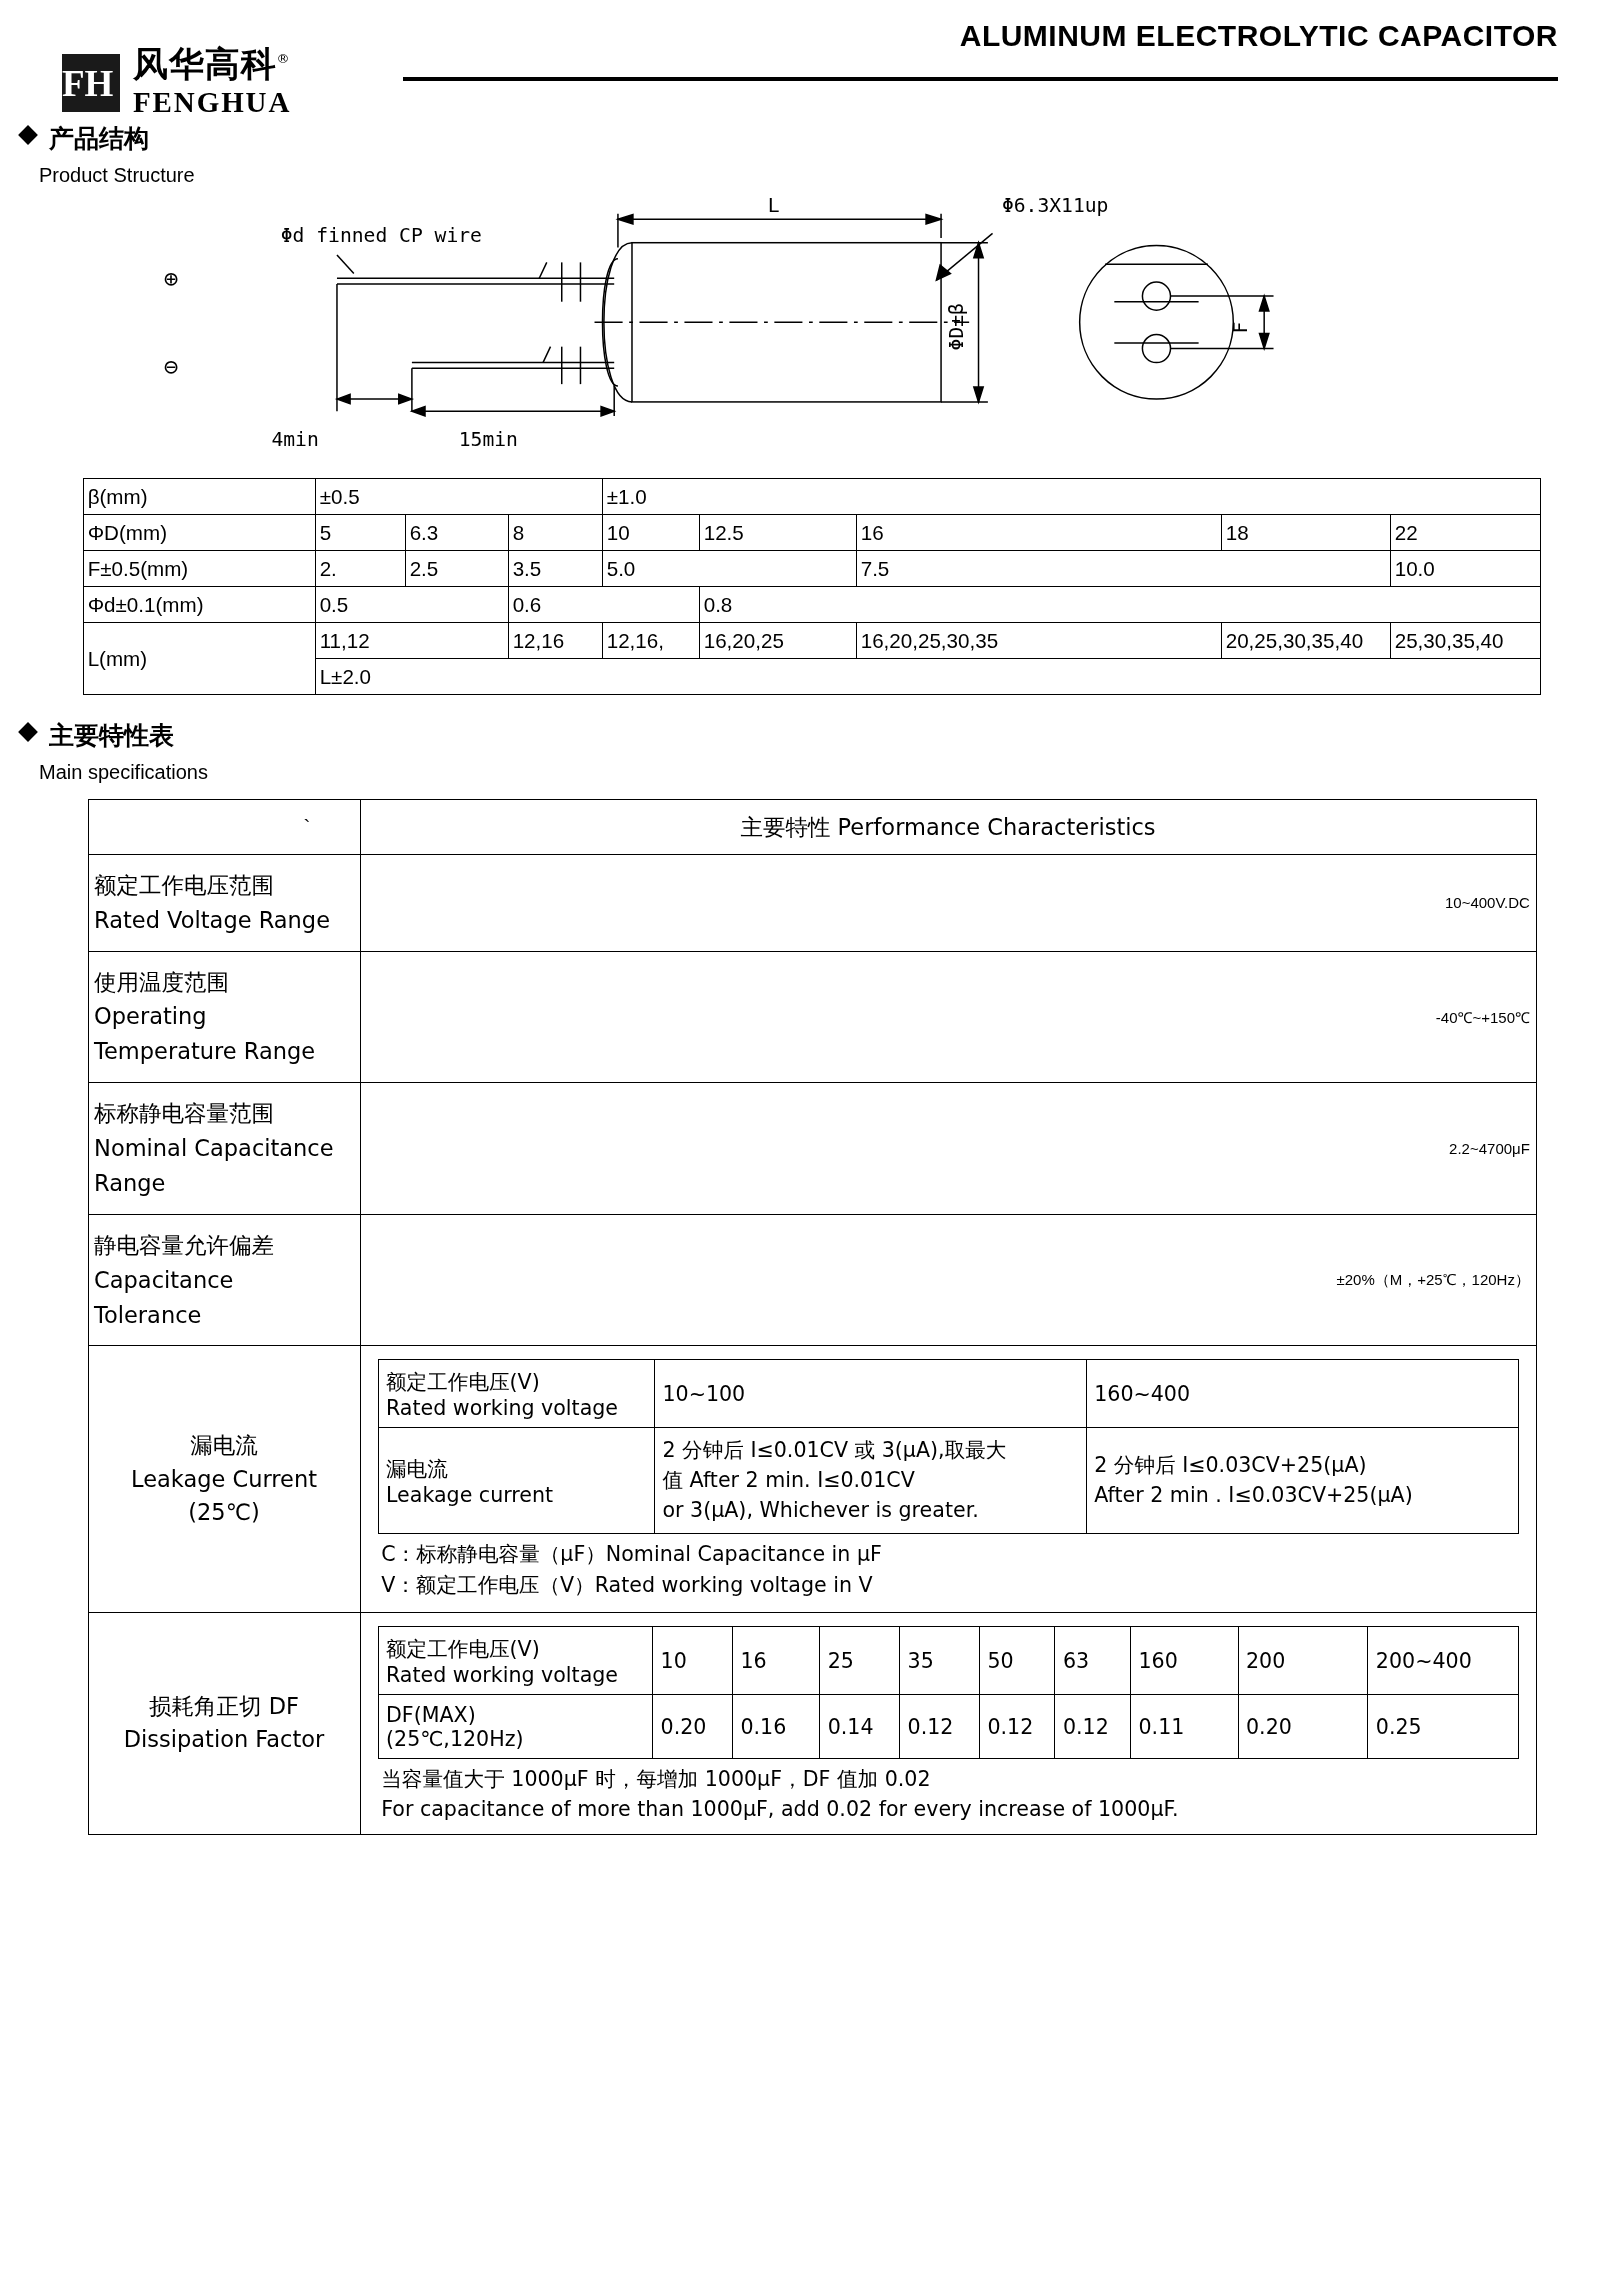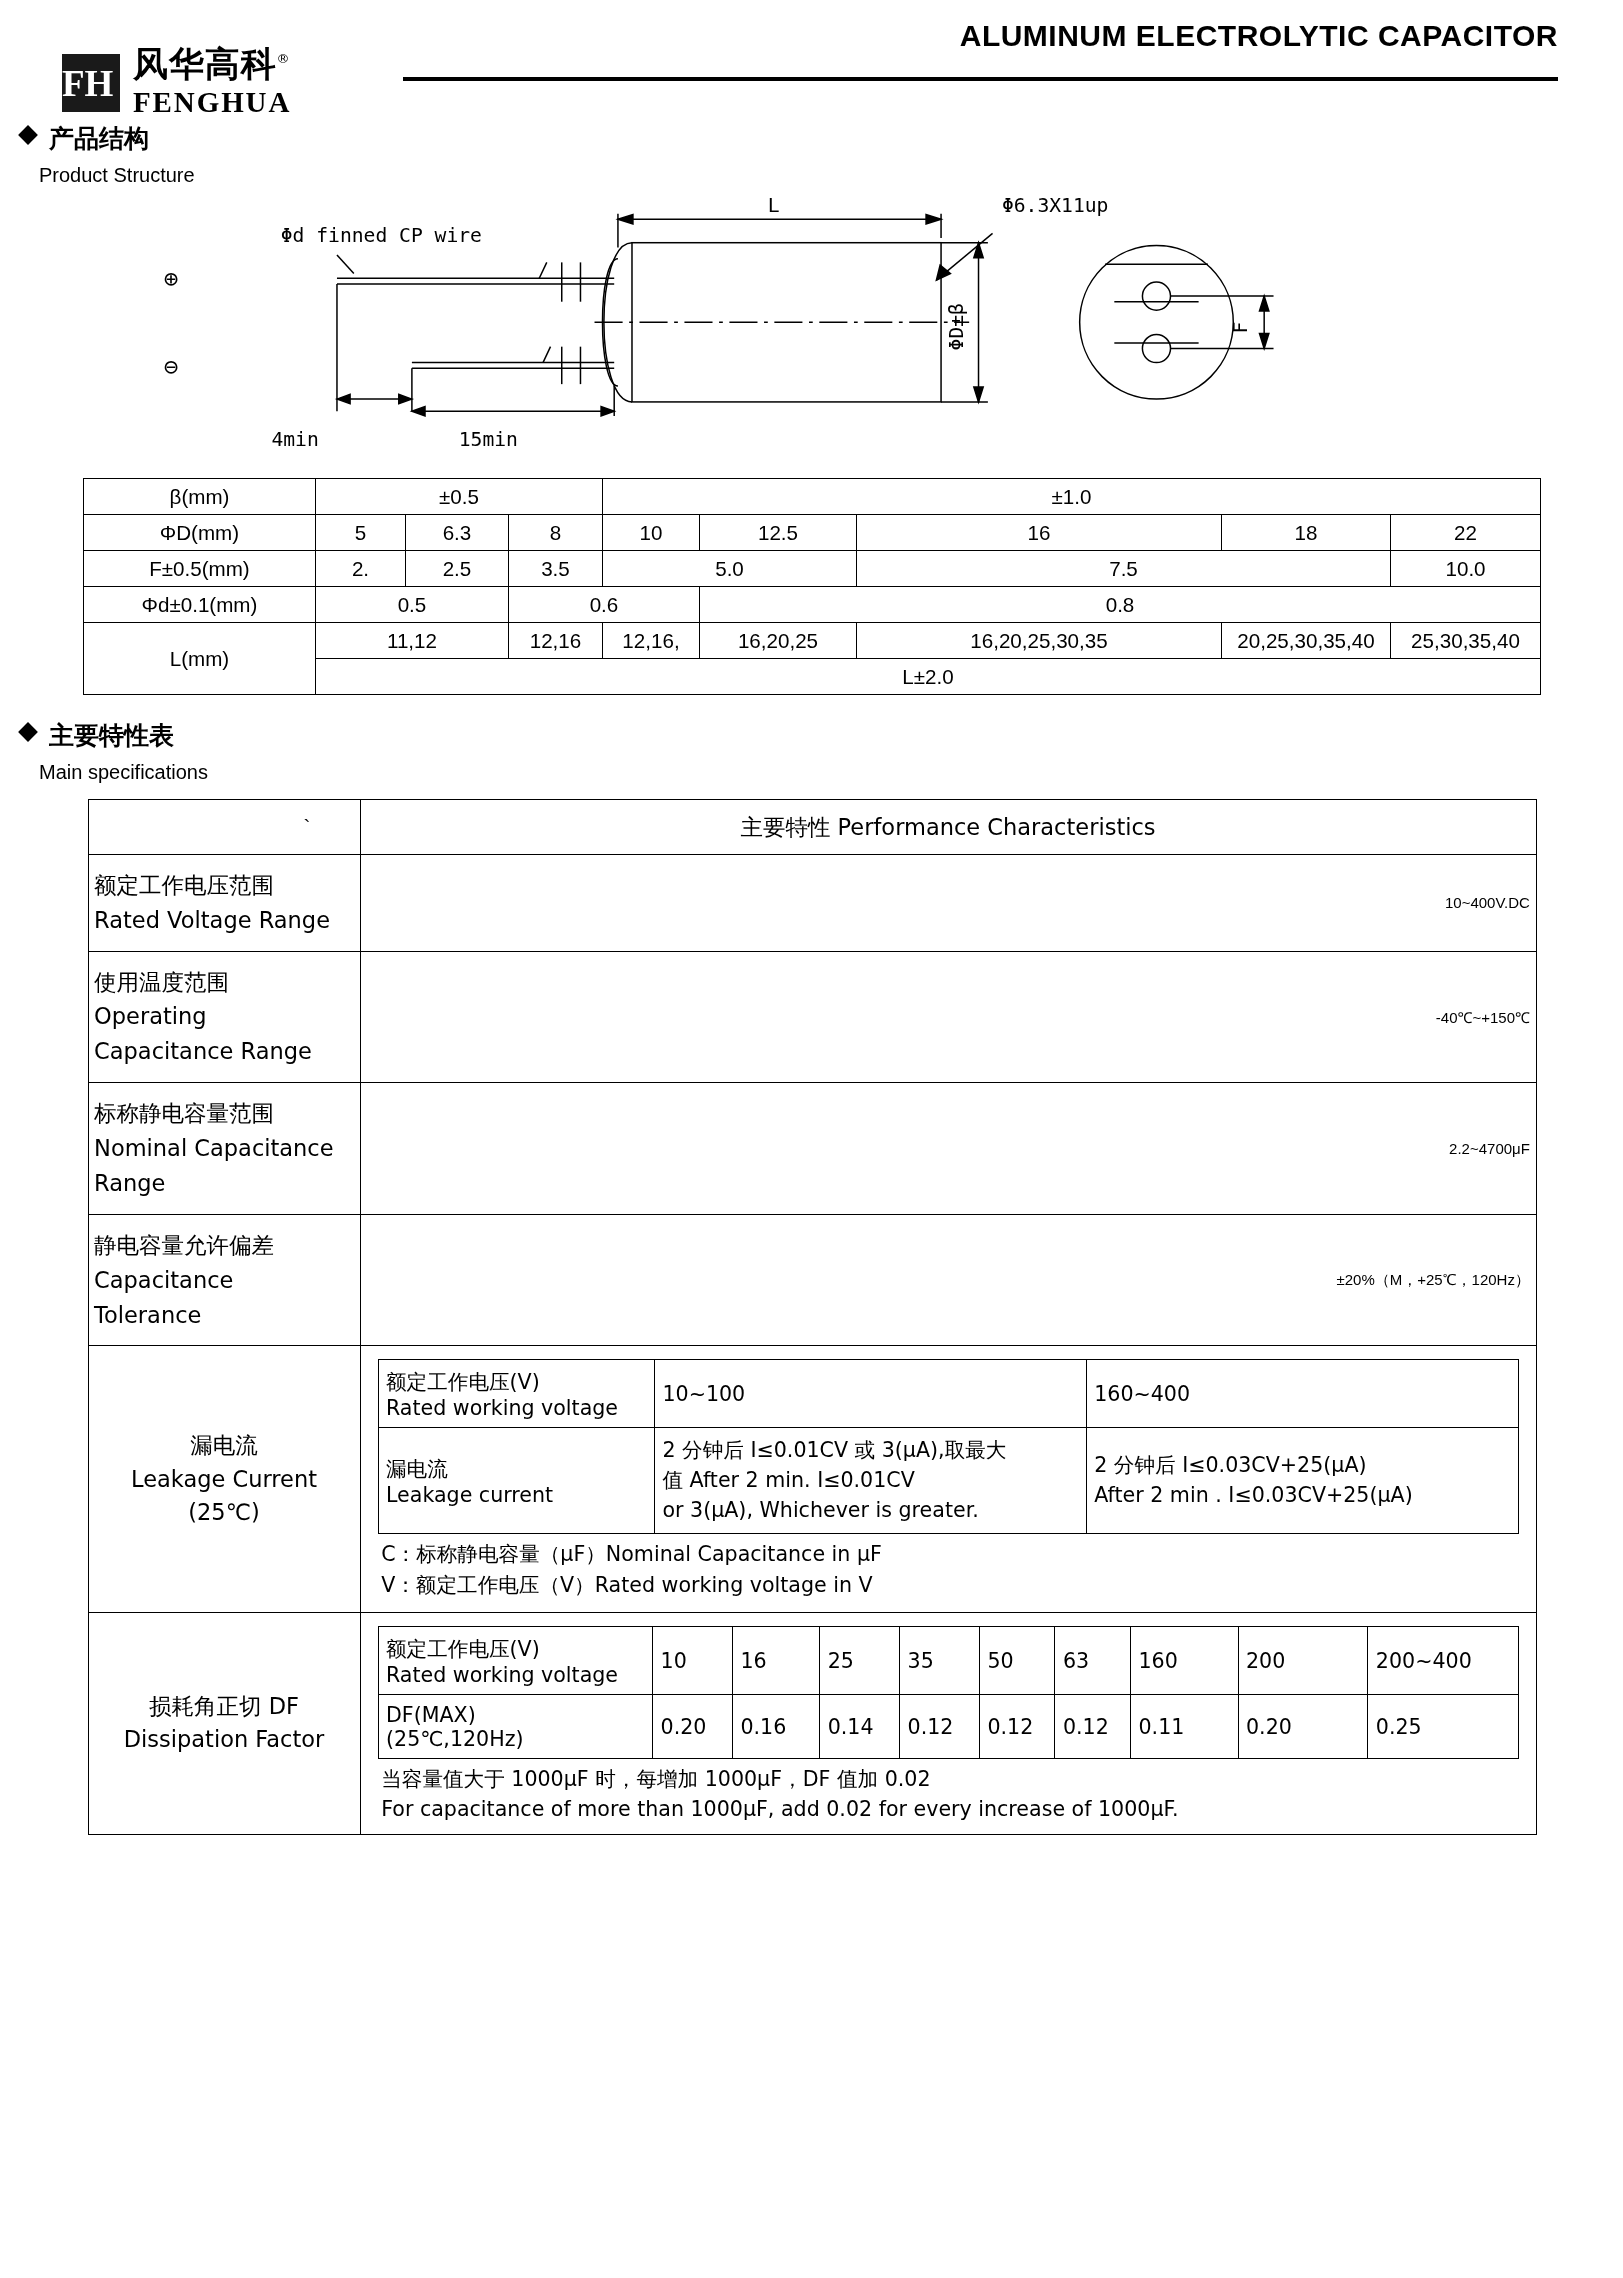--- a/index.html
+++ b/index.html
@@ -56,21 +56,21 @@
   
   .drawing { position: relative; height: 272px; margin-top: 3.7px; }
   .drawing svg { position: absolute; left: 56px; top: 0; }
 
   
   table { border-collapse: collapse; }
   .dim-table {
     width: 1412px; margin: 15px auto 0 auto; table-layout: fixed;
   }
   .dim-table td {
-    border: 1.9px solid #000; text-align: center; font-size: 20.6px; height: 36px;
+    border: 1.9px solid #000; font-size: 20.6px; height: 36px;
     padding: 1.9px 3.7px; font-family: "Liberation Sans", sans-serif;
   }
   .dim-table td.lbl { font-size: 20.6px; }
   .beta { font-family: "DejaVu Sans", sans-serif; }
 
   .spec-table {
     width: 1448px; margin: 15px auto 0 auto; table-layout: fixed;
   }
   .spec-table > tbody > tr > td {
     border: 1.9px solid #000; padding: 0;
@@ -303,21 +303,21 @@
           <div>额定工作电压范围</div>
           <div>Rated Voltage Range</div>
         </td>
         <td class="rowval">10~400V.DC</td>
       </tr>
 
       <tr>
         <td class="rowhead">
           <div>使用温度范围</div>
           <div>Operating</div>
-          <div>Capacitance Range</div>
+          <div>Temperature Range</div>
         </td>
         <td class="rowval">-40℃~+150℃</td>
       </tr>
 
       <tr>
         <td class="rowhead">
           <div>标称静电容量范围</div>
           <div>Nominal Capacitance</div>
           <div>Range</div>
         </td>

